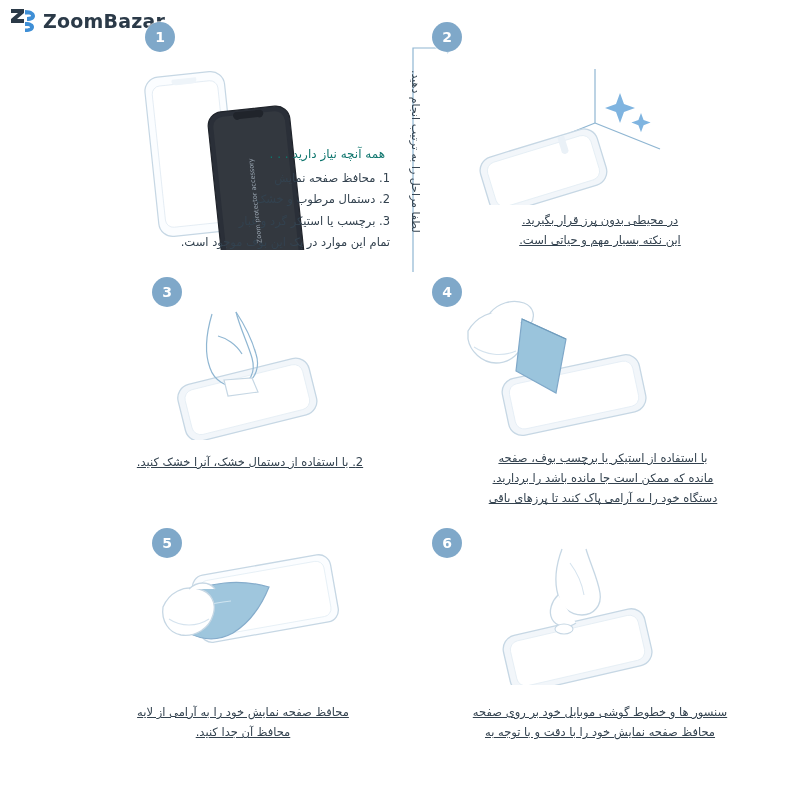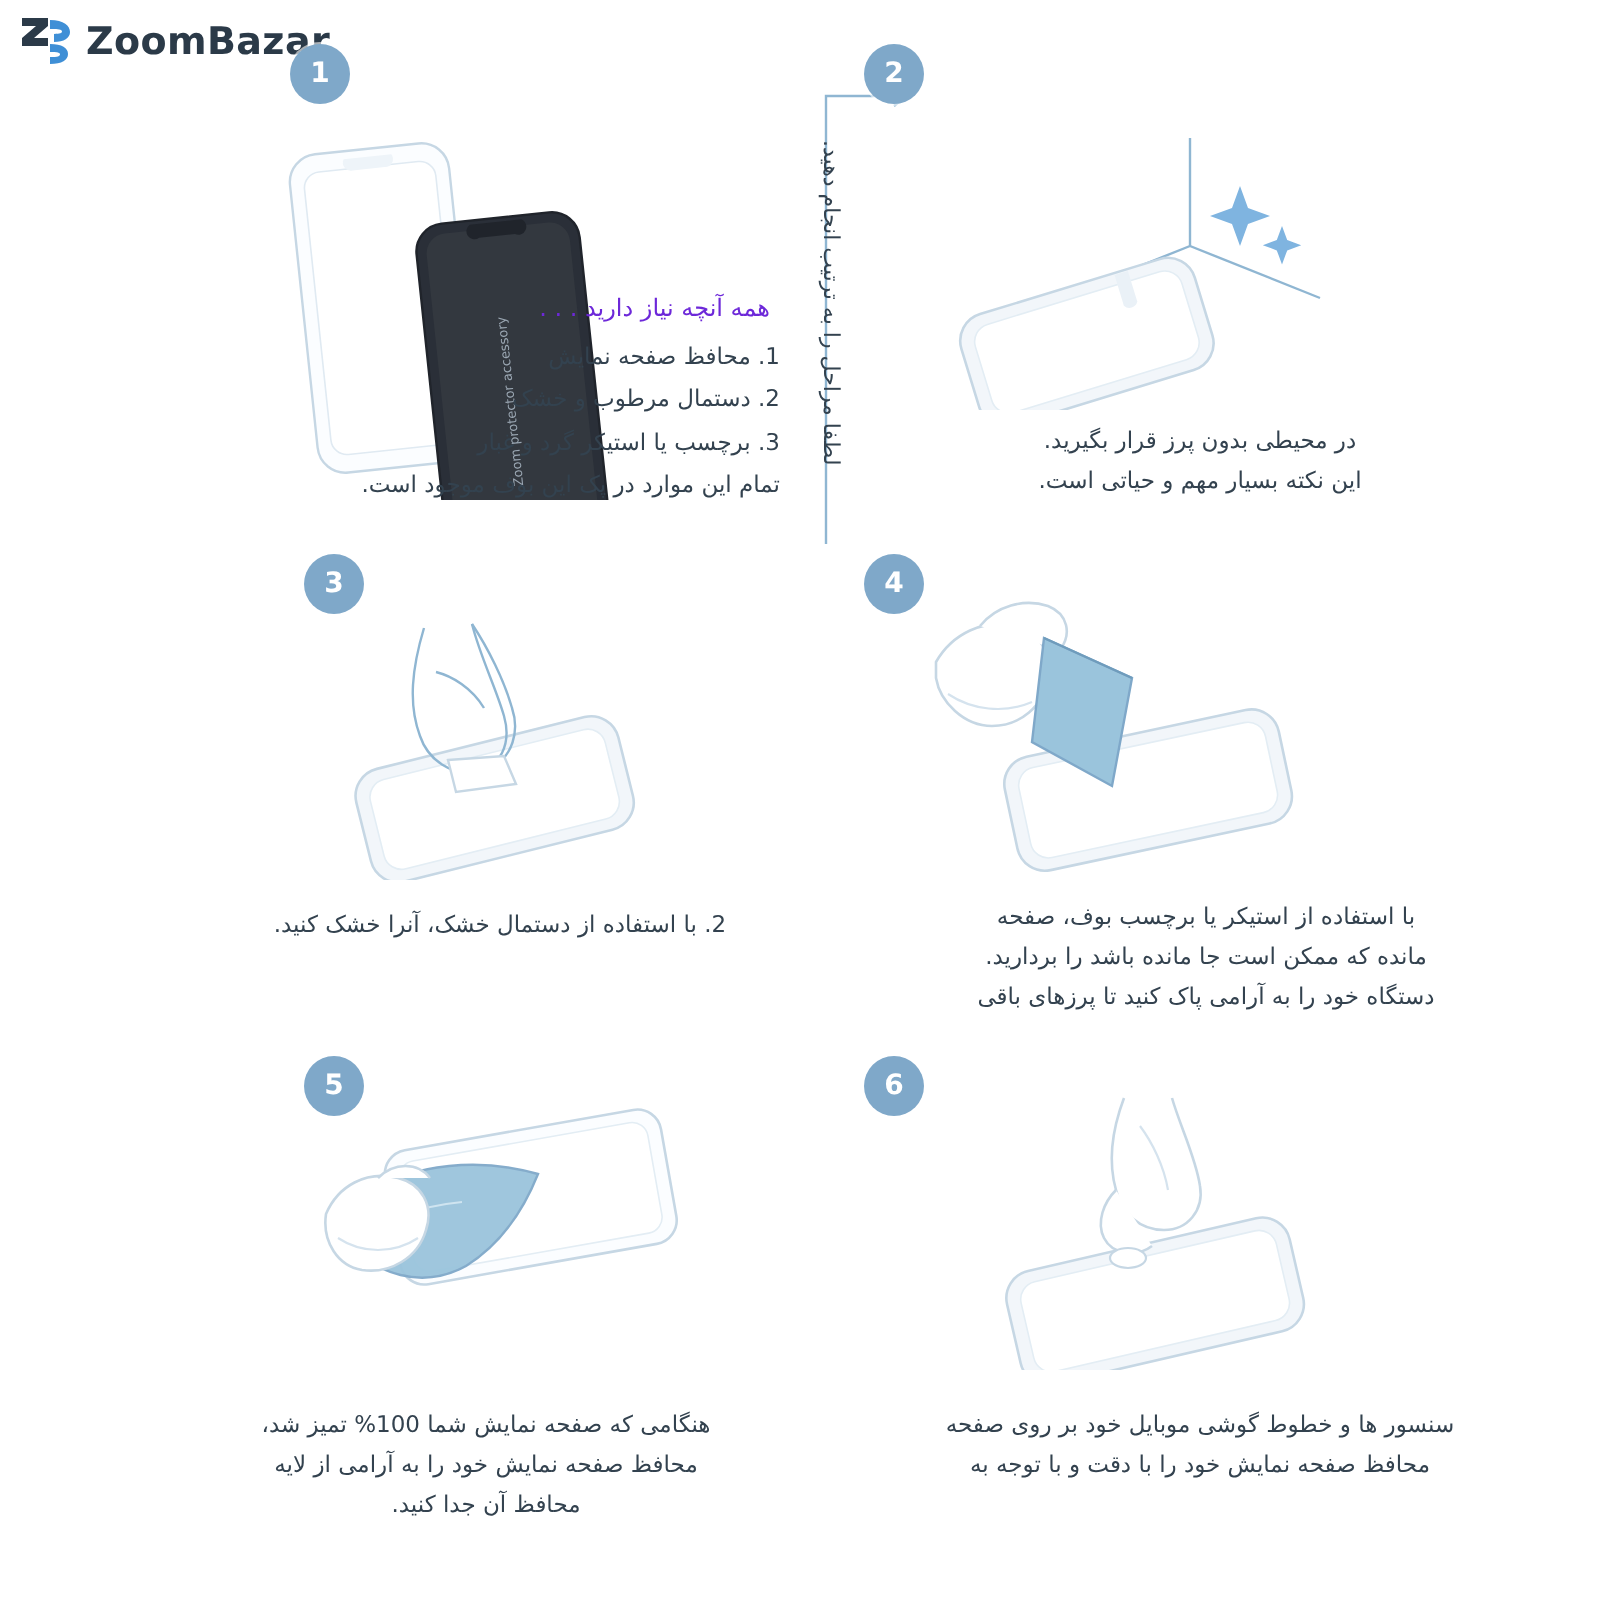--- a/index.html
+++ b/index.html
@@ -65,20 +65,21 @@
   .art {
     position: absolute;
   }
   .caption {
     position: absolute;
     direction: rtl;
     text-align: center;
     font-size: 11.5px;
     line-height: 1.75;
     color: #33424f;
+    text-decoration: underline;
   }
   .caption .line {
     display: block;
     white-space: nowrap;
   }
 
   
   .vert-note {
     position: absolute;
     direction: rtl;
@@ -89,21 +90,21 @@
     transform: rotate(90deg);
   }
 
   .arrow-path { stroke: #8fb6d2; stroke-width: 1.2; fill: none; }
 
   
   .s1-title {
     position: absolute;
     direction: rtl;
     font-size: 12px;
-    color: #6d28d9;
+    color: #0f766e;
     white-space: nowrap;
   }
   .s1-list {
     position: absolute;
     direction: rtl;
     text-align: right;
     font-size: 11.5px;
     line-height: 1.85;
     color: #33424f;
   }
@@ -244,21 +245,20 @@
 
       <path d="M38 52 C62 36 96 34 124 42 C116 62 104 78 88 88 C66 100 42 92 30 76 Z" fill="#9ac4dc" stroke="#7fa8c9" stroke-width="1.2" opacity="0.95"></path>
       <path d="M30 76 C44 66 64 58 86 56" stroke="#cfe4f0" fill="none" stroke-width="1.1"></path>
 
       <path d="M18 62 C24 48 38 40 54 44 C66 47 72 58 68 70 C64 84 50 92 36 90 C24 88 16 76 18 62 Z" fill="#ffffff" stroke="#c6d7e4" stroke-width="1.3"></path>
       <path d="M44 44 C52 36 64 36 70 44" fill="#ffffff" stroke="#c6d7e4" stroke-width="1.3"></path>
       <path d="M24 74 C36 82 52 82 64 74" stroke="#d5e3ee" fill="none" stroke-width="1.1"></path>
     </svg>
 
     <div class="caption" style="left:78px; top:702px; width:330px;">
-      <span class="line">هنگامی که صفحه نمایش شما 100% تمیز شد،</span>
       <span class="line">محافظ صفحه نمایش خود را به آرامی از لایه</span>
       <span class="line">محافظ آن جدا کنید.</span>
     </div>
   </div>
 
   <div class="step">
     <div class="badge" style="left:432px; top:528px;">6</div>
 
     <svg class="art" style="left:470px; top:545px;" width="220" height="140">
 

